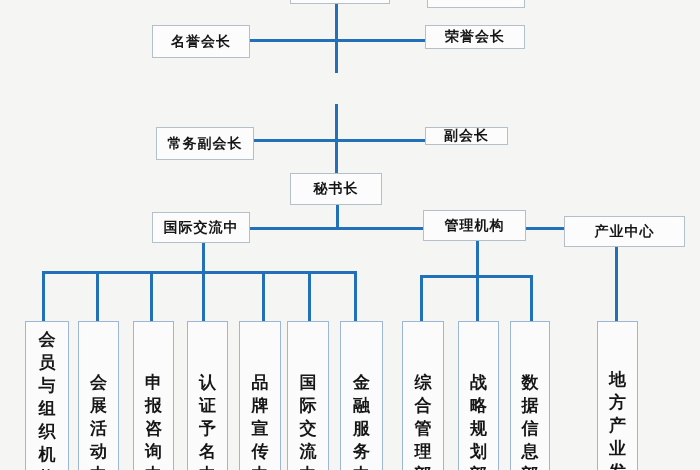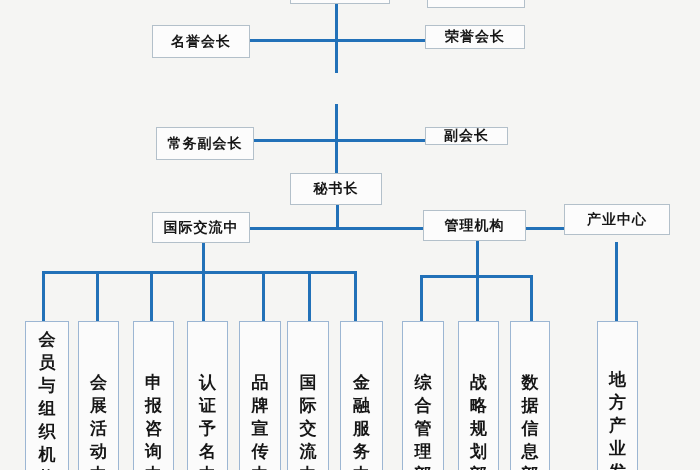--- a/index.html
+++ b/index.html
@@ -75,21 +75,21 @@
   </div>
   <div class="node" style="left:290px;top:173px;width:92px;height:32px">
     <span>秘书长</span>
   </div>
   <div class="node" style="left:152px;top:212px;width:98px;height:31px">
     <span>国际交流中</span>
   </div>
   <div class="node" style="left:423px;top:210px;width:103px;height:31px">
     <span>管理机构</span>
   </div>
-  <div class="node" style="left:564px;top:204px;width:106px;height:31px">
+  <div class="node" style="left:564px;top:216px;width:121px;height:31px">
     <span>产业中心</span>
   </div>
 
   <div class="vnode" style="left:25px;width:44px">
     <div class="vtext mt-top">会员与组织机构</div>
   </div>
   <div class="vnode" style="left:78px;width:41px">
     <div class="vtext mt-low">会展活动中</div>
   </div>
   <div class="vnode" style="left:133px;width:41px">

